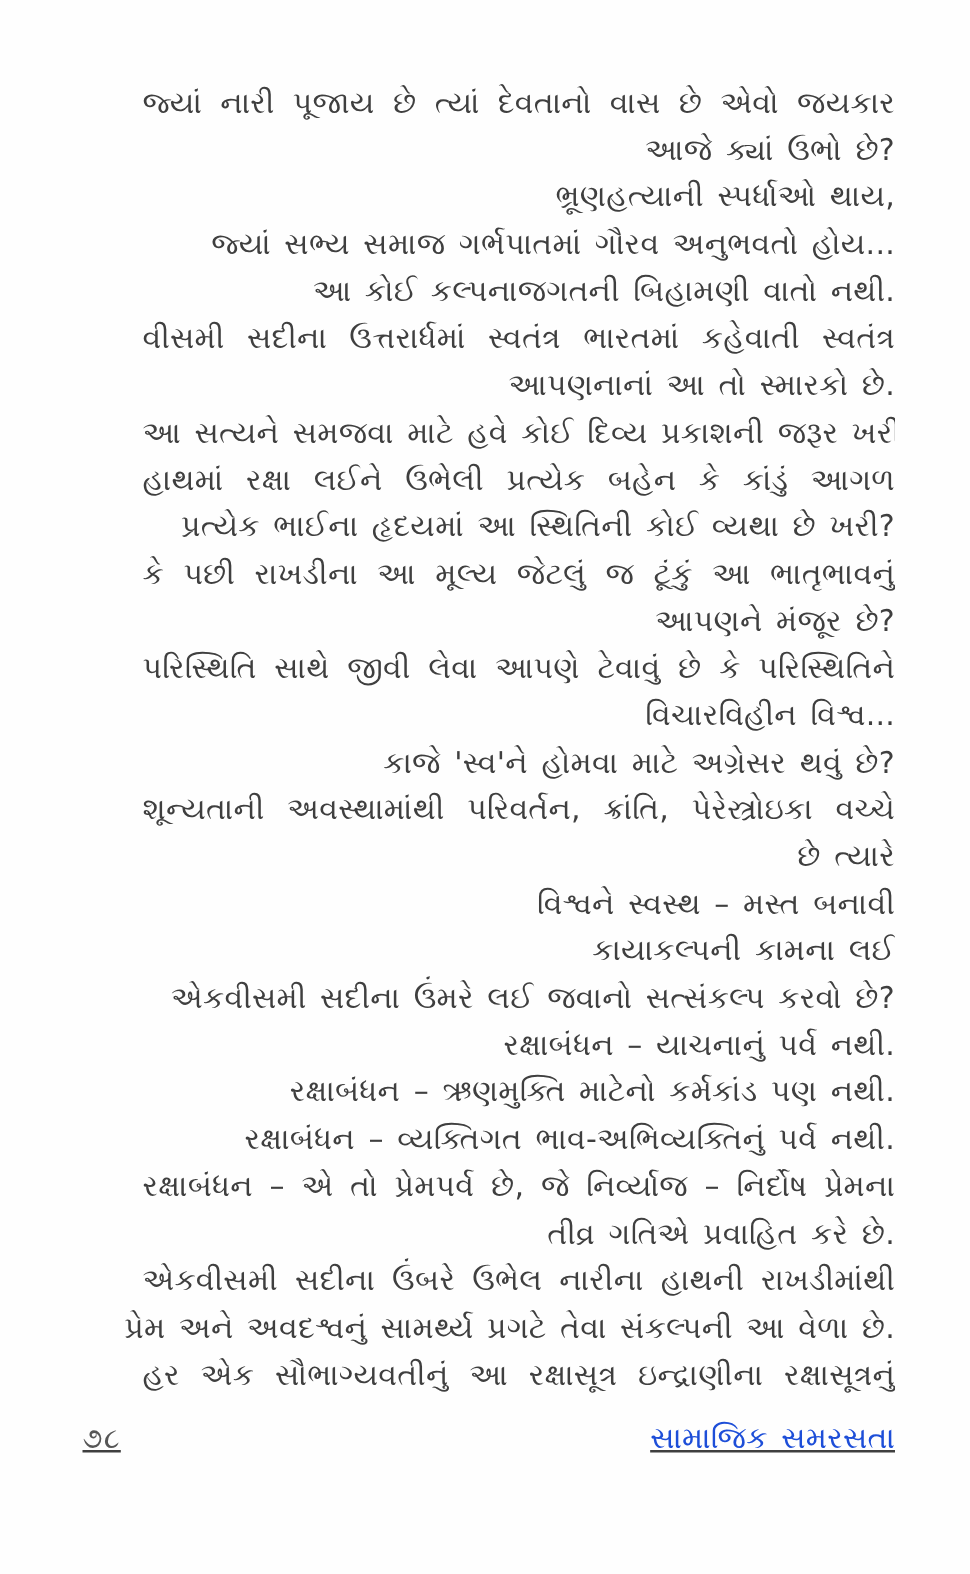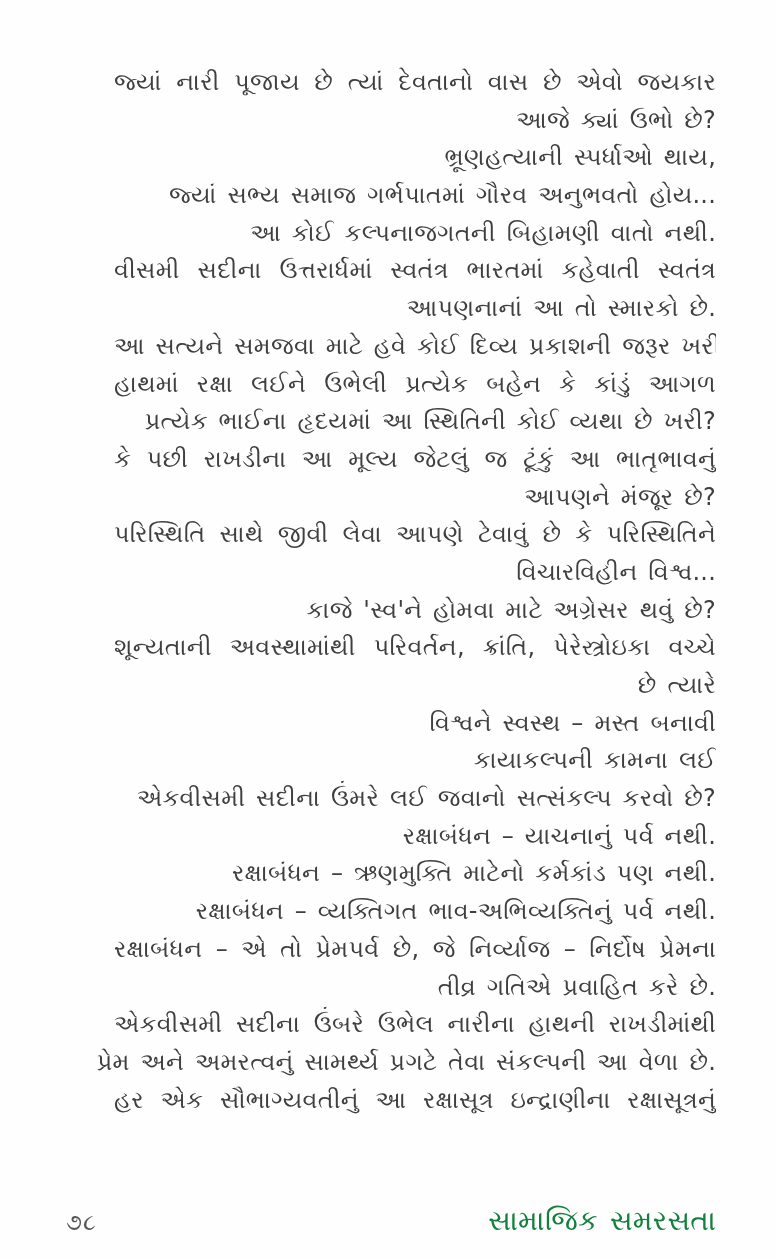--- a/index.html
+++ b/index.html
@@ -38,35 +38,36 @@
   .line.indent {
     padding-left: 48px;
   }
   .line.justify {
     white-space: normal;
     text-align: justify;
     text-align-last: justify;
   }
   .page-footer {
     position: absolute;
-    top: 1204px;
+    top: 1136px;
     left: 66px;
     width: 650px;
     display: flex;
     justify-content: space-between;
     align-items: baseline;
+    text-decoration: underline;
   }
   .page-number {
     font-size: 23px;
     color: #565656;
     letter-spacing: 1px;
   }
   .book-title {
-    font-size: 28px;
-    color: #15803d;
+    font-size: 24px;
+    color: #1d4ed8;
     letter-spacing: 0.2px;
     word-spacing: 3px;
   }
 </style>
 </head>
 <body>
 
 <div class="page">
 
   <div class="text-block">
@@ -89,21 +90,21 @@
       <p class="line">છે ત્યારે</p>
       <p class="line indent">વિશ્વને સ્વસ્થ – મસ્ત બનાવી</p>
       <p class="line indent">કાયાકલ્પની કામના લઈ</p>
       <p class="line indent">એકવીસમી સદીના ઉંમરે લઈ જવાનો સત્સંકલ્પ કરવો છે?</p>
       <p class="line indent">રક્ષાબંધન – યાચનાનું પર્વ નથી.</p>
       <p class="line indent">રક્ષાબંધન – ઋણમુક્તિ માટેનો કર્મકાંડ પણ નથી.</p>
       <p class="line indent">રક્ષાબંધન – વ્યક્તિગત ભાવ-અભિવ્યક્તિનું પર્વ નથી.</p>
       <p class="line indent justify">રક્ષાબંધન – એ તો પ્રેમપર્વ છે, જે નિર્વ્યાજ – નિર્દોષ પ્રેમના ઝરણાને વધુ</p>
       <p class="line">તીવ્ર ગતિએ પ્રવાહિત કરે છે.</p>
       <p class="line indent justify">એકવીસમી સદીના ઉંબરે ઉભેલ નારીના હાથની રાખડીમાંથી માતા કુંતીનાં</p>
-      <p class="line">પ્રેમ અને અમરત્વનું સામર્થ્ય પ્રગટે તેવા સંકલ્પની આ વેળા છે.</p>
+      <p class="line">પ્રેમ અને અવદશ્વનું સામર્થ્ય પ્રગટે તેવા સંકલ્પની આ વેળા છે.</p>
       <p class="line indent justify">હર એક સૌભાગ્યવતીનું આ રક્ષાસૂત્ર ઇન્દ્રાણીના રક્ષાસૂત્રનું સામર્થ્ય પામે.</p>
     </div>
 
   <div class="page-footer">
     <span class="page-number">૭૮</span>
     <span class="book-title">સામાજિક સમરસતા</span>
   </div>
 
 </div>
 

